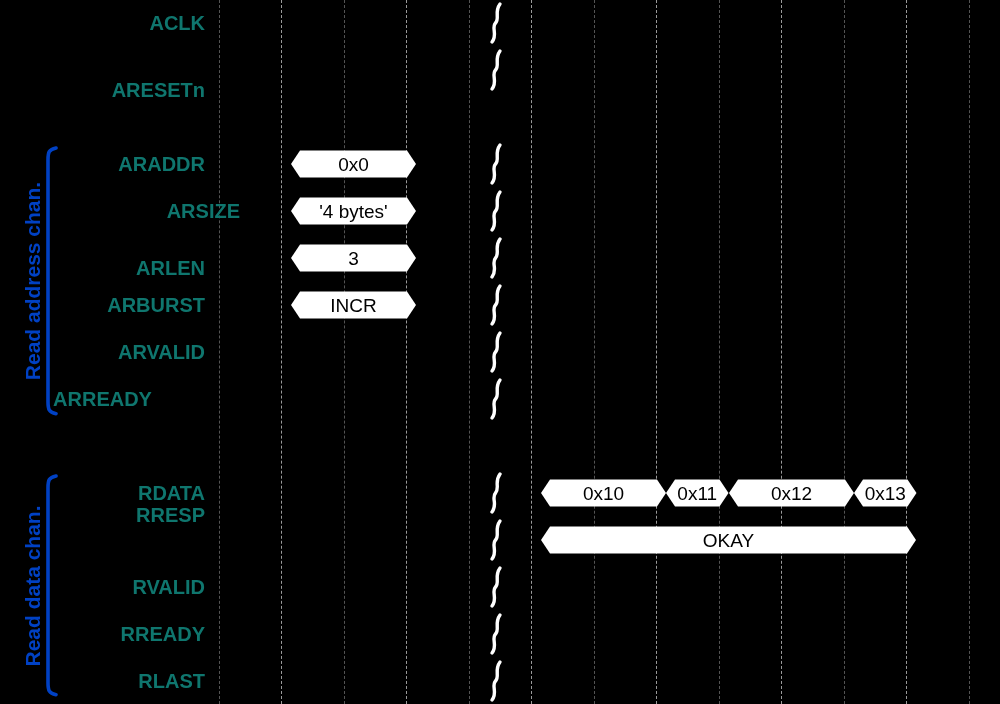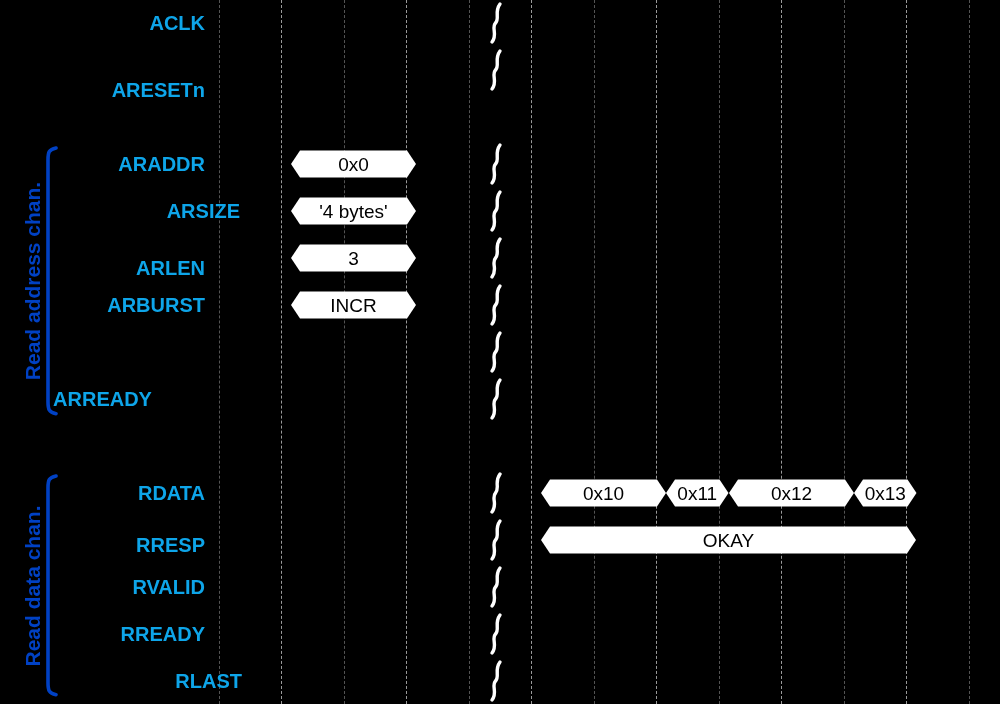--- a/index.html
+++ b/index.html
@@ -20,21 +20,21 @@
   .gridline.dim { opacity: 0.55; }
   .sig-label {
     position: absolute;
     left: 0;
     width: 205px;
     height: 26px;
     line-height: 26px;
     text-align: right;
     font-size: 20px;
     font-weight: 600;
-    color: #0ea5e9;
+    color: #0f766e;
     white-space: nowrap;
   }
   .bus {
     position: absolute;
     overflow: visible;
   }
   .bus text {
     font-family: "Liberation Sans", sans-serif;
     font-size: 19px;
     font-weight: 500;
@@ -105,20 +105,21 @@
       <text x="62.5" y="20.5" text-anchor="middle">3</text>
     </svg>
     <div class="sig-label" style="top: 292.068px;">ARBURST</div>
     <svg class="gap-icon" width="16" height="40" viewBox="0 0 16 40" style="left: 488px; top: 285.068px;">
       <path d="M4,39 C10,31 3,25 7.5,20 C12,15 6,9 12,1" fill="none" stroke="#ffffff" stroke-width="3.4" stroke-linecap="round"></path>
     </svg>
     <svg class="bus" width="125" height="28" style="left: 291px; top: 291.068px;">
       <polygon points="0,14 9,0.5 116,0.5 125,14 116,27.5 9,27.5" fill="#ffffff"></polygon>
       <text x="62.5" y="20.5" text-anchor="middle">INCR</text>
     </svg>
+    <div class="sig-label" style="top: 339.001px;">ARVALID</div>
     <svg class="gap-icon" width="16" height="40" viewBox="0 0 16 40" style="left: 488px; top: 332.001px;">
       <path d="M4,39 C10,31 3,25 7.5,20 C12,15 6,9 12,1" fill="none" stroke="#ffffff" stroke-width="3.4" stroke-linecap="round"></path>
     </svg>
     <div class="sig-label" style="top: 385.934px; text-align: center;">ARREADY</div>
     <svg class="gap-icon" width="16" height="40" viewBox="0 0 16 40" style="left: 488px; top: 378.934px;">
       <path d="M4,39 C10,31 3,25 7.5,20 C12,15 6,9 12,1" fill="none" stroke="#ffffff" stroke-width="3.4" stroke-linecap="round"></path>
     </svg>
     <div class="sig-label" style="top: 479.8px;">RDATA</div>
     <svg class="gap-icon" width="16" height="40" viewBox="0 0 16 40" style="left: 488px; top: 472.8px;">
       <path d="M4,39 C10,31 3,25 7.5,20 C12,15 6,9 12,1" fill="none" stroke="#ffffff" stroke-width="3.4" stroke-linecap="round"></path>
@@ -132,37 +133,37 @@
       <text x="31.25" y="20.5" text-anchor="middle">0x11</text>
     </svg>
     <svg class="bus" width="125" height="28" style="left: 728.5px; top: 478.8px;">
       <polygon points="0,14 9,0.5 116,0.5 125,14 116,27.5 9,27.5" fill="#ffffff"></polygon>
       <text x="62.5" y="20.5" text-anchor="middle">0x12</text>
     </svg>
     <svg class="bus" width="62.5" height="28" style="left: 853.5px; top: 478.8px;">
       <polygon points="0,14 9,0.5 53.5,0.5 62.5,14 53.5,27.5 9,27.5" fill="#ffffff"></polygon>
       <text x="31.25" y="20.5" text-anchor="middle">0x13</text>
     </svg>
-    <div class="sig-label" style="top: 532px;">RRESP</div>
+    <div class="sig-label" style="top: 502px;">RRESP</div>
     <svg class="gap-icon" width="16" height="40" viewBox="0 0 16 40" style="left: 488px; top: 519.733px;">
       <path d="M4,39 C10,31 3,25 7.5,20 C12,15 6,9 12,1" fill="none" stroke="#ffffff" stroke-width="3.4" stroke-linecap="round"></path>
     </svg>
     <svg class="bus" width="375" height="28" style="left: 541px; top: 525.733px;">
       <polygon points="0,14 9,0.5 366,0.5 375,14 366,27.5 9,27.5" fill="#ffffff"></polygon>
       <text x="187.5" y="20.5" text-anchor="middle">OKAY</text>
     </svg>
     <div class="sig-label" style="top: 573.666px;">RVALID</div>
     <svg class="gap-icon" width="16" height="40" viewBox="0 0 16 40" style="left: 488px; top: 566.666px;">
       <path d="M4,39 C10,31 3,25 7.5,20 C12,15 6,9 12,1" fill="none" stroke="#ffffff" stroke-width="3.4" stroke-linecap="round"></path>
     </svg>
     <div class="sig-label" style="top: 620.599px; text-align: right;">RREADY</div>
     <svg class="gap-icon" width="16" height="40" viewBox="0 0 16 40" style="left: 488px; top: 613.599px;">
       <path d="M4,39 C10,31 3,25 7.5,20 C12,15 6,9 12,1" fill="none" stroke="#ffffff" stroke-width="3.4" stroke-linecap="round"></path>
     </svg>
-    <div class="sig-label" style="top: 667.532px; padding-left: 37px;">RLAST</div>
+    <div class="sig-label" style="top: 667.532px;">RLAST</div>
     <svg class="gap-icon" width="16" height="40" viewBox="0 0 16 40" style="left: 488px; top: 660.532px;">
       <path d="M4,39 C10,31 3,25 7.5,20 C12,15 6,9 12,1" fill="none" stroke="#ffffff" stroke-width="3.4" stroke-linecap="round"></path>
     </svg>
     <svg class="group-bracket" width="16" height="269.66499999999996" style="left: 44px; top: 145.769px;">
       <path d="M12,2 C5,3.5 4,6 4,14 L4,255.66499999999996 C4,263.66499999999996 5,266.16499999999996 12,267.66499999999996" fill="none" stroke="#0041c4" stroke-width="3.6" stroke-linecap="round"></path>
     </svg>
     <div class="group-label" style="left: -117px; top: 267.601px;">Read address chan.</div>
     <svg class="group-bracket" width="16" height="222.73200000000008" style="left: 44px; top: 474.3px;">
       <path d="M12,2 C5,3.5 4,6 4,14 L4,208.73200000000008 C4,216.73200000000008 5,219.23200000000008 12,220.73200000000008" fill="none" stroke="#0041c4" stroke-width="3.6" stroke-linecap="round"></path>
     </svg>

